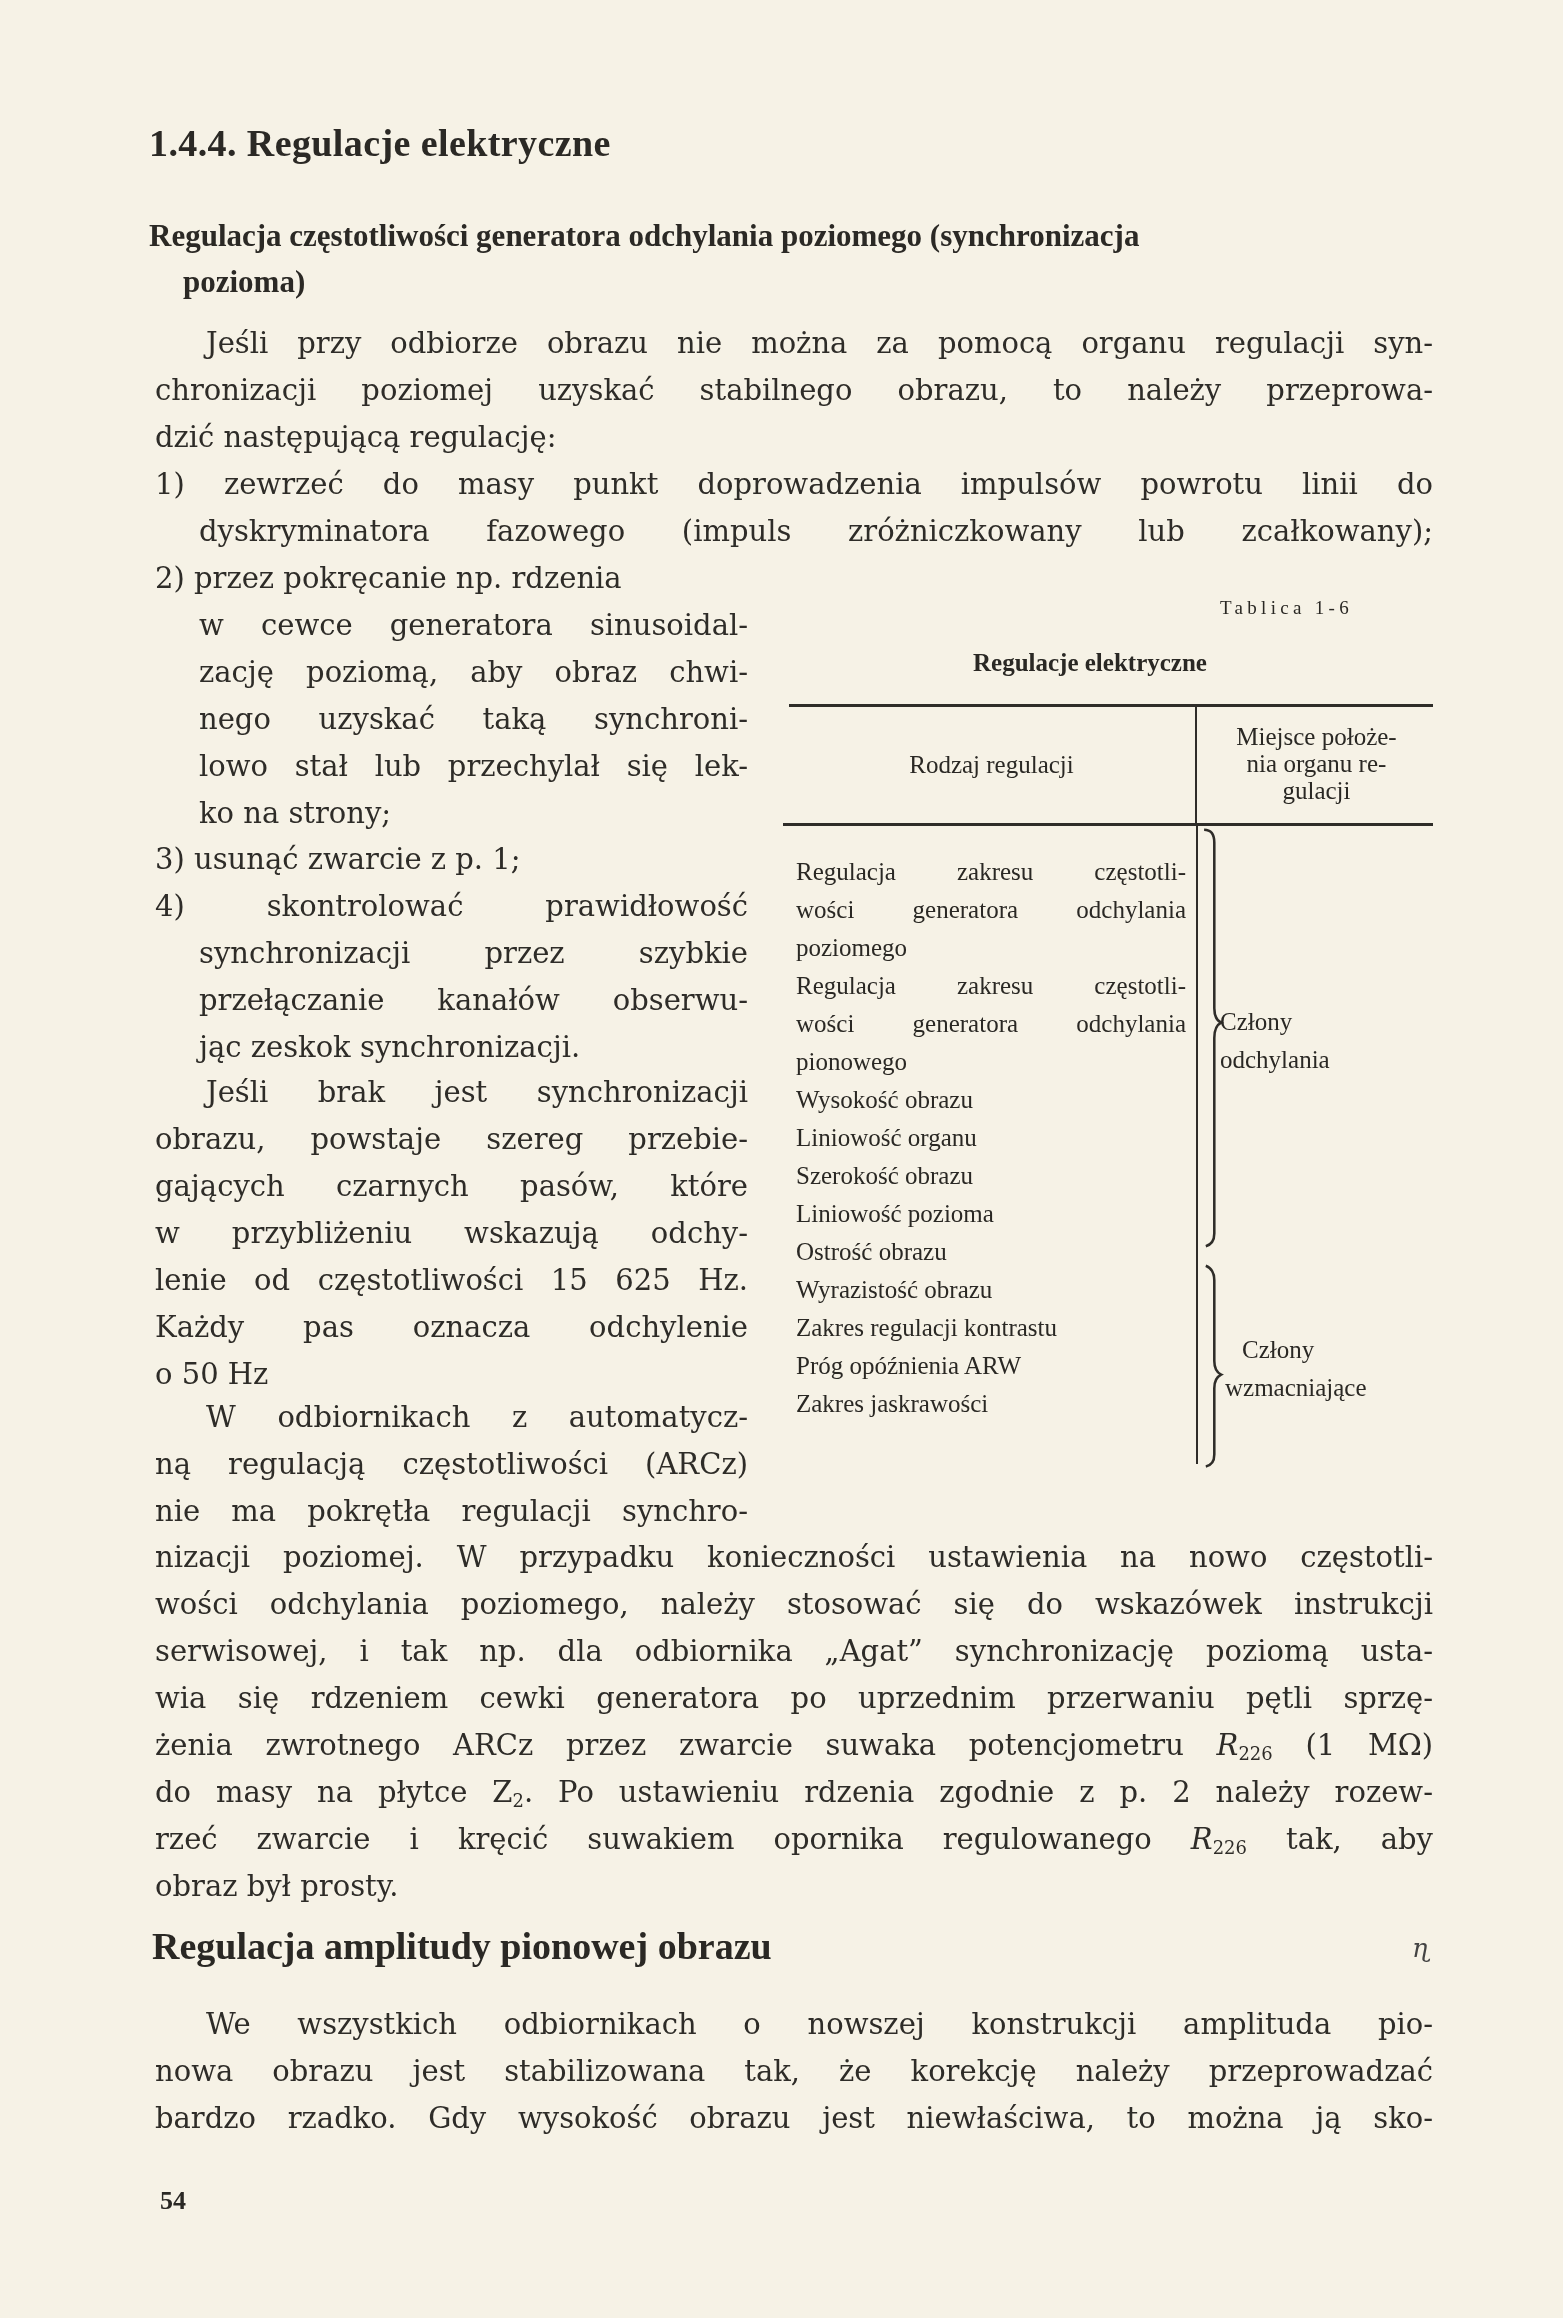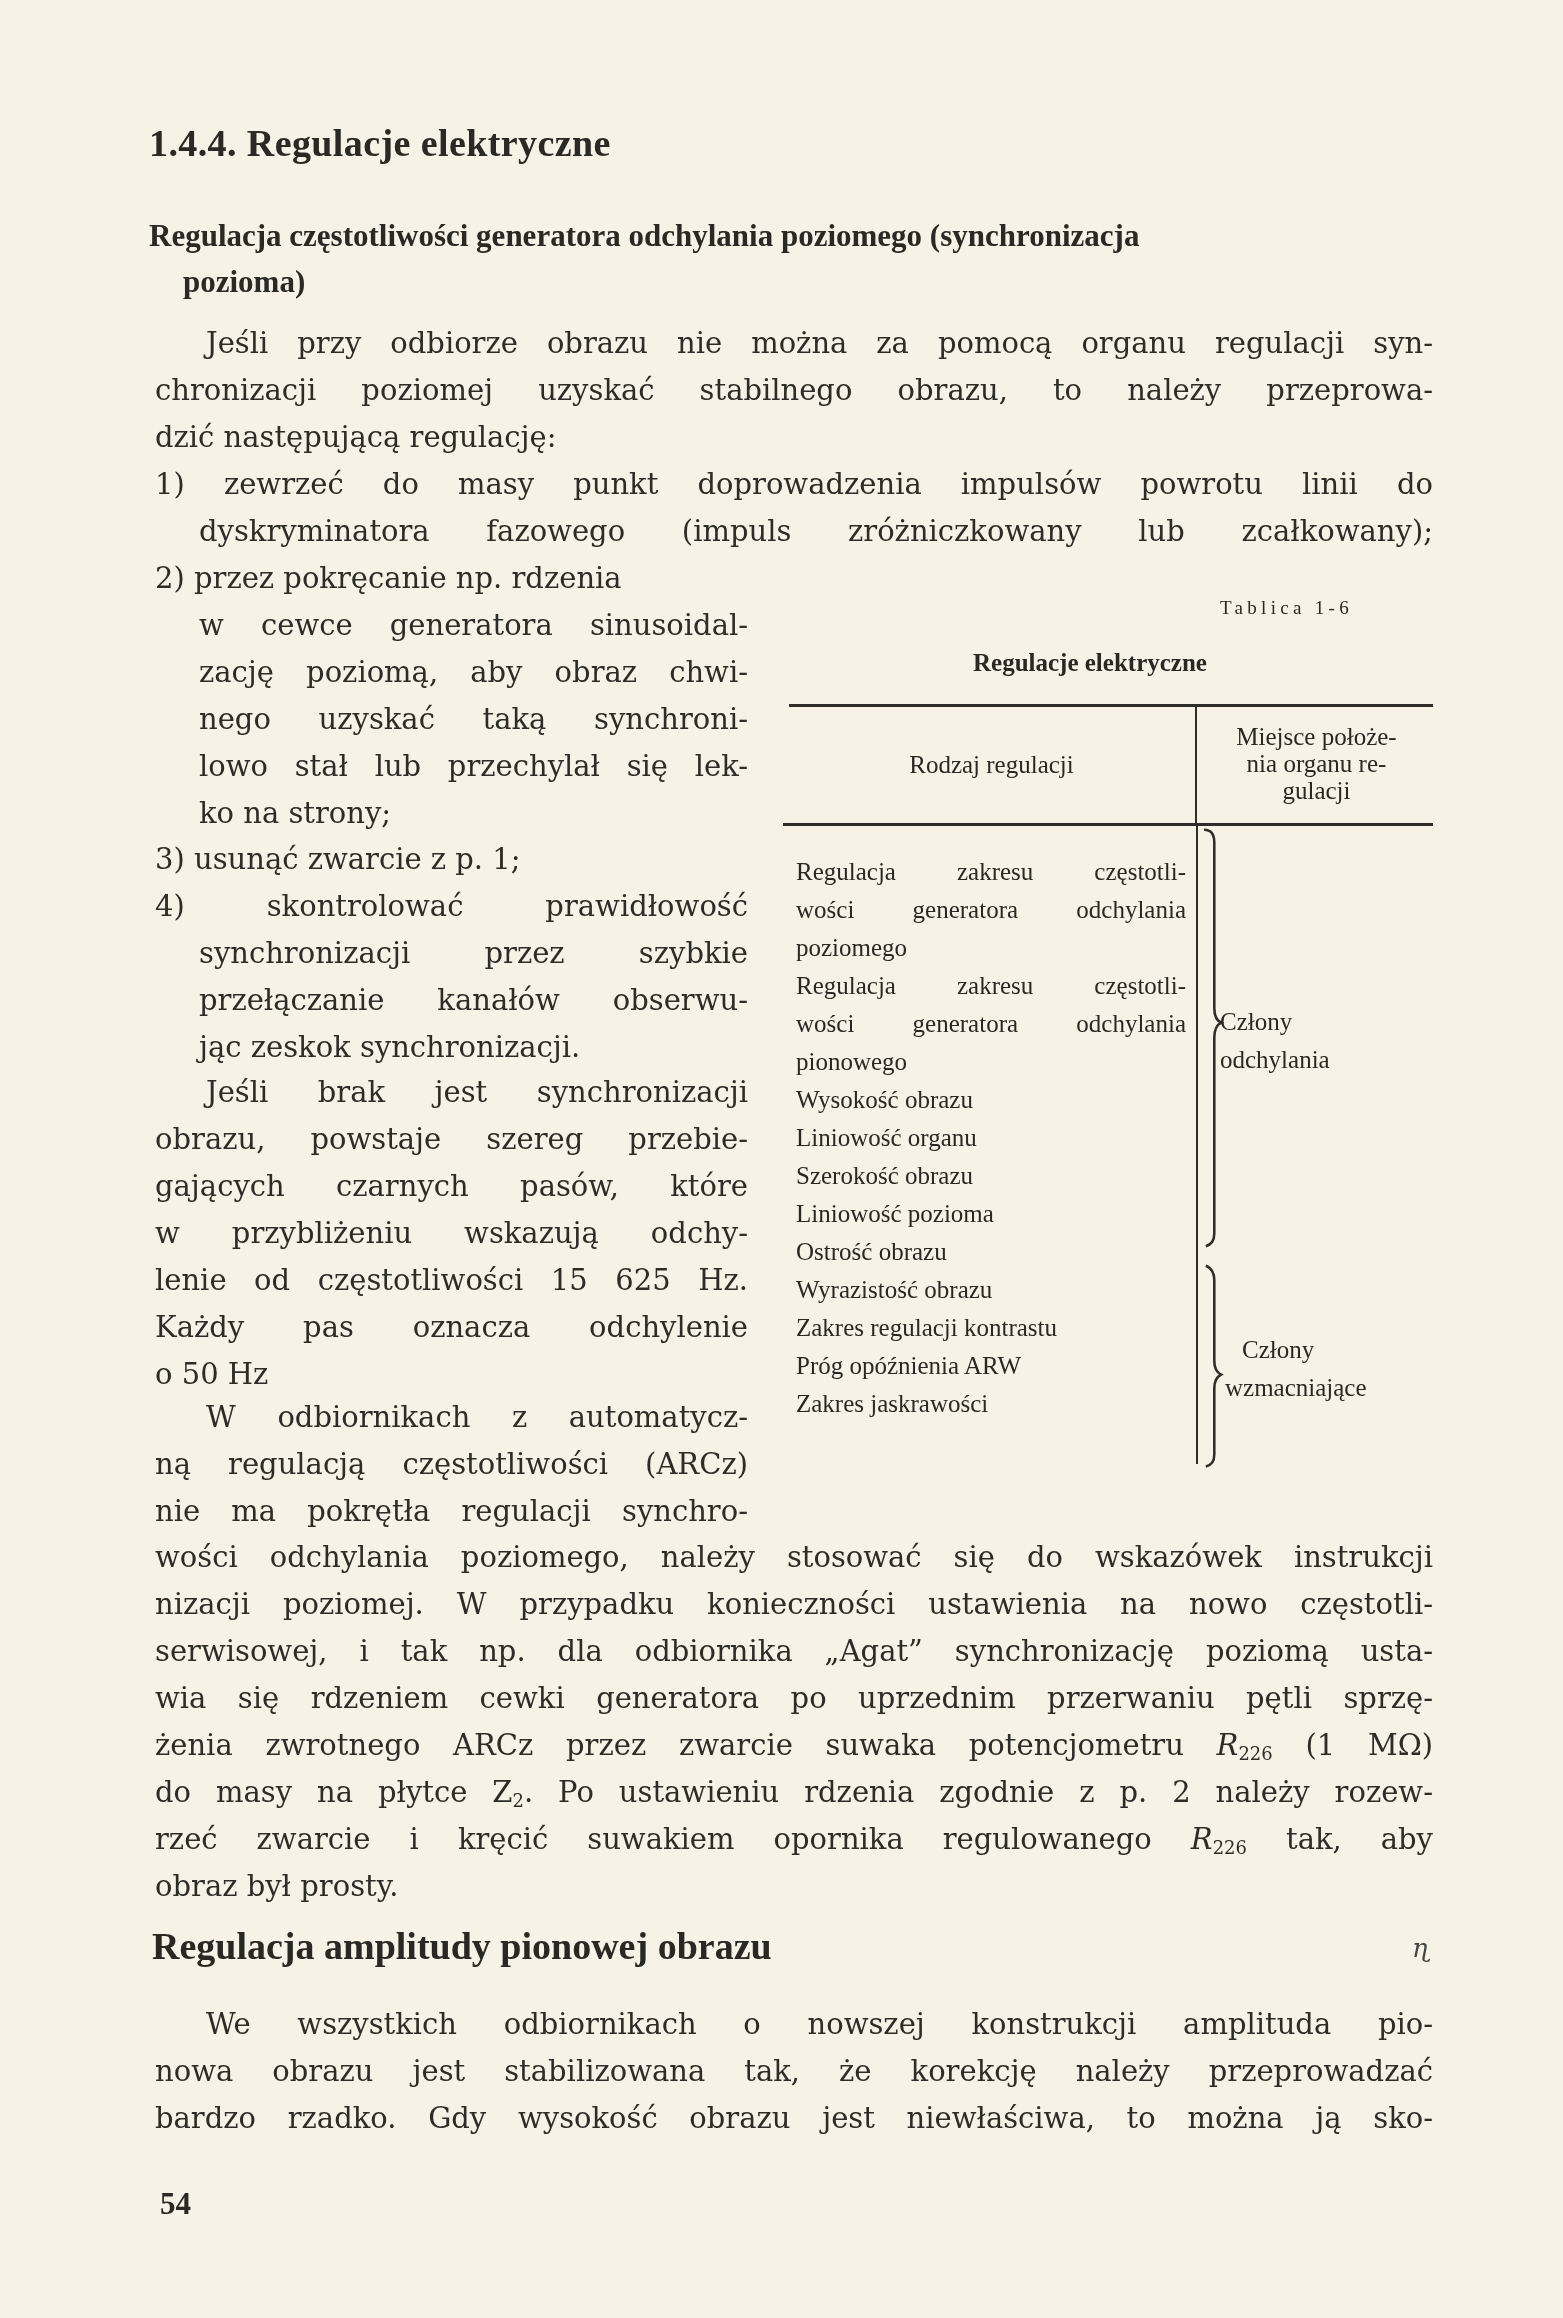--- a/index.html
+++ b/index.html
@@ -53,21 +53,21 @@
     font-family: "Liberation Serif", serif; font-size: 25px; line-height: 38px;
     left: 796px; width: 390px;
   }
   .tcell .line { white-space: nowrap; }
   .tcell .sub { padding-left: 34px; }
   .group-label {
     font-family: "Liberation Serif", serif; font-size: 25px; line-height: 38px;
   }
   .page-number {
     left: 160px; top: 2186px;
-    font-family: "Liberation Serif", serif; font-weight: bold; font-size: 31px;
+    font-family: "Liberation Serif", serif; font-weight: bold; font-size: 26px;
   }
   .heading2 {
     left: 152px; top: 1924px;
     font-family: "Liberation Serif", serif; font-weight: bold; font-size: 38px;
   }
   .margin-mark { left: 1412px; top: 1933px; font-size: 25.6px; color: #444; font-style: italic; }
   sub { font-size: 0.62em; vertical-align: -0.3em; line-height: 0; }
 </style>
 </head>
 <body>
@@ -119,22 +119,22 @@
     <span class="line last">o 50 Hz</span>
   </div>
 
   <div class="abs body-text narrow" style="top:1394px;">
     <span class="line indent">W odbiornikach z automatycz-</span>
     <span class="line">ną regulacją częstotliwości (ARCz)</span>
     <span class="line">nie ma pokrętła regulacji synchro-</span>
   </div>
 
   <div class="abs body-text full" style="top:1534px;">
+    <span class="line">nizacji poziomej. W przypadku konieczności ustawienia na nowo częstotli-</span>
     <span class="line">wości odchylania poziomego, należy stosować się do wskazówek instrukcji</span>
-    <span class="line">nizacji poziomej. W przypadku konieczności ustawienia na nowo częstotli-</span>
     <span class="line">serwisowej, i tak np. dla odbiornika „Agat” synchronizację poziomą usta-</span>
     <span class="line">wia się rdzeniem cewki generatora po uprzednim przerwaniu pętli sprzę-</span>
     <span class="line"><span>żenia zwrotnego ARCz przez zwarcie suwaka potencjometru </span><i>R</i><sub>226</sub><span> (1 MΩ)</span></span>
     <span class="line"><span>do masy na płytce </span><span>Z</span><sub>2</sub><span>. Po ustawieniu rdzenia zgodnie z p. 2 należy rozew-</span></span>
     <span class="line"><span>rzeć zwarcie i kręcić suwakiem opornika regulowanego </span><i>R</i><sub>226</sub><span> tak, aby</span></span>
     <span class="line last">obraz był prosty.</span>
   </div>
 
   <div class="abs table-caption">Tablica 1-6</div>
   <div class="abs table-title">Regulacje elektryczne</div>

